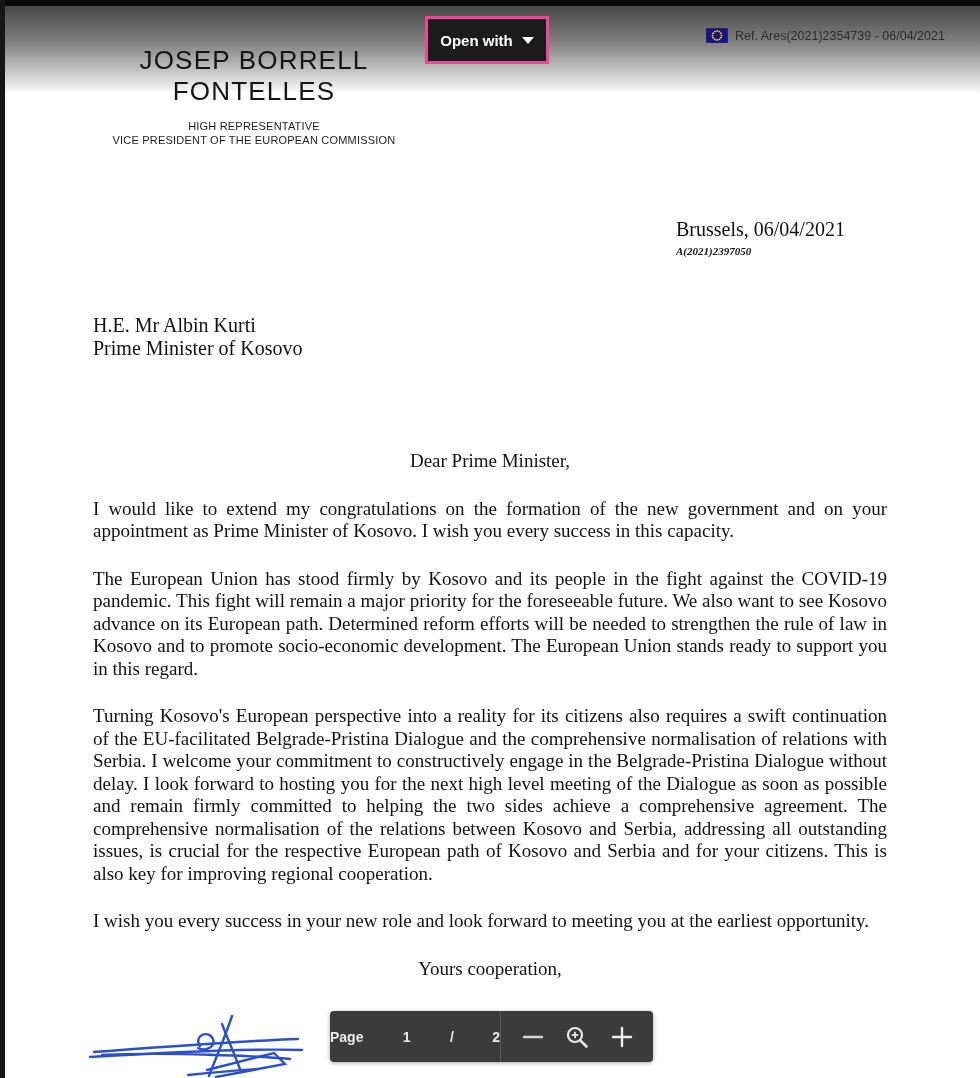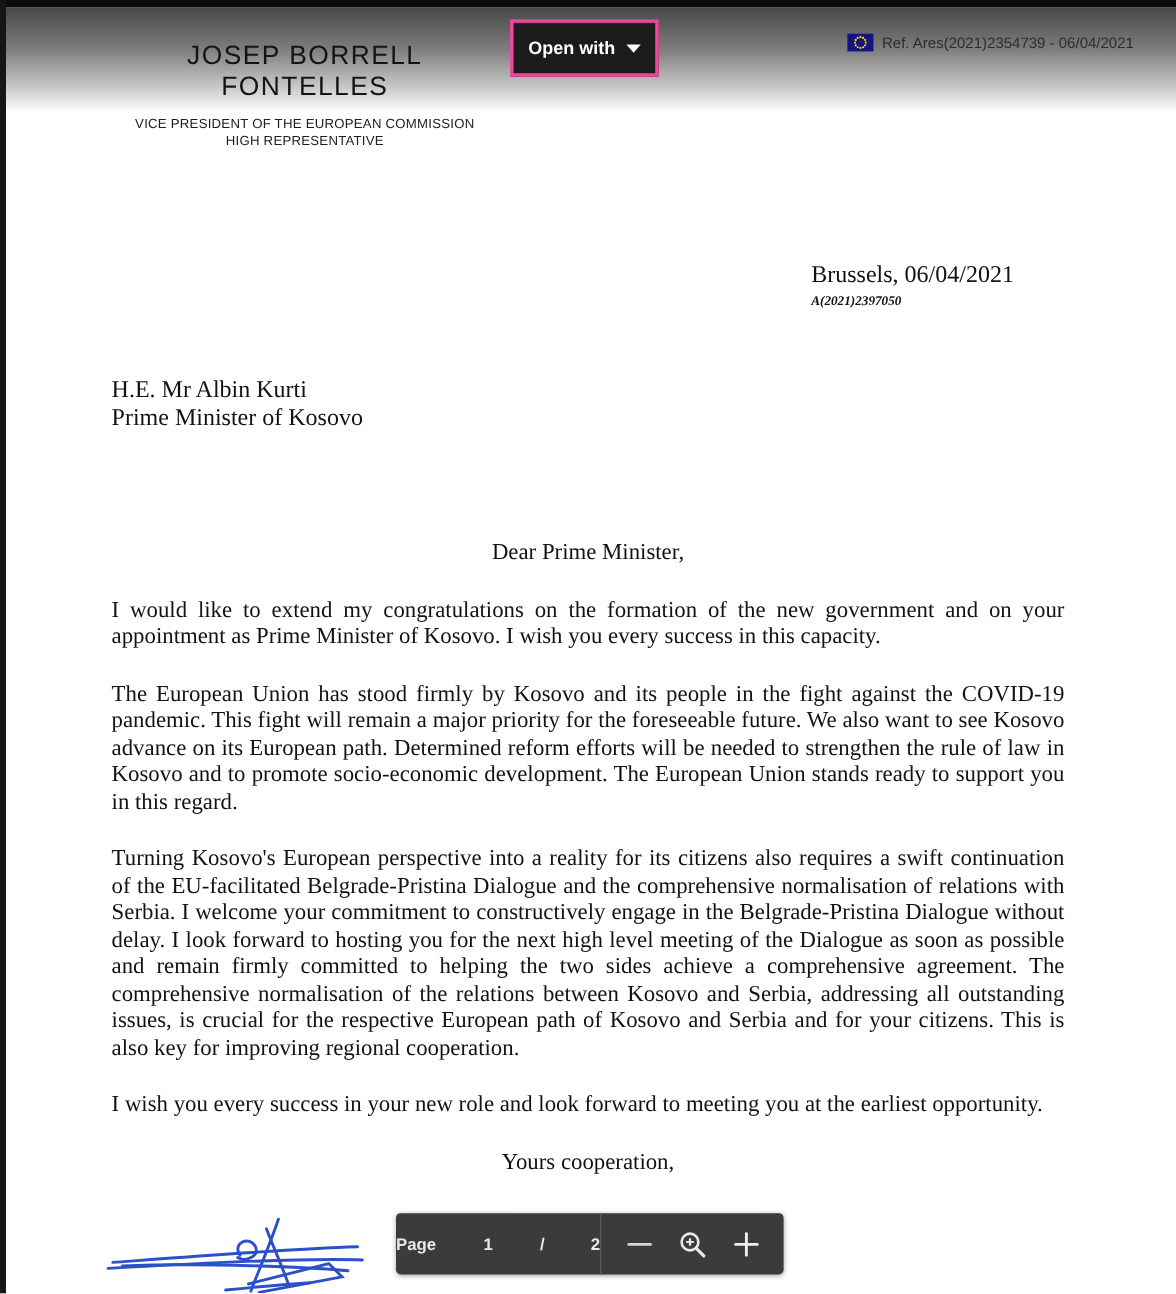--- a/index.html
+++ b/index.html
@@ -16,21 +16,21 @@
   .top-edge { position: absolute; top: 0; left: 0; width: 100%; height: 6px; background: #0a0a0a; z-index: 5; }
   .left-edge { position: absolute; top: 0; left: 0; width: 5px; height: 100%; background: #161616; z-index: 6; }
   .header-gradient {
     position: absolute; top: 6px; left: 0; width: 100%; height: 88px;
     background: linear-gradient(180deg, #484848 0%, #7e7e7e 40%, #c9c9c9 76%, #ffffff 100%);
     z-index: 1;
   }
 
   
   .letterhead { position: absolute; top: 29px; left: 93px; width: 322px; text-align: center; color: #141414; z-index: 3; }
-  .letterhead-name { font-size: 22px; letter-spacing: 1.2px; font-weight: 500; margin: 4px 0 13px 0; }
+  .letterhead-name { font-size: 26px; letter-spacing: 1.2px; font-weight: 500; margin: 16px 0 13px 0; }
   .letterhead-sub { font-size: 11px; line-height: 13.5px; color: #1d1d1d; letter-spacing: 0.2px; }
 
   
   .open-with-btn {
     position: absolute; top: 16px; left: 425px; width: 118px; height: 42px;
     background: #1b1b1b; border: 3px solid #ec4899; border-radius: 0;
     color: #fff; display: flex; align-items: center; justify-content: center; gap: 9px;
     font-size: 15px; font-weight: bold; cursor: pointer; z-index: 4;
     box-shadow: inset 0 1px 0 rgba(255,255,255,0.08);
   }
@@ -72,22 +72,22 @@
 <body>
 
 <div class="stage">
 
   <div class="header-gradient"></div>
   <div class="top-edge"></div>
   <div class="left-edge"></div>
 
   <div class="letterhead">
     <div class="letterhead-name">JOSEP BORRELL FONTELLES</div>
+    <div class="letterhead-sub">HIGH REPRESENTATIVE</div>
     <div class="letterhead-sub">VICE PRESIDENT OF THE EUROPEAN COMMISSION</div>
-    <div class="letterhead-sub">HIGH REPRESENTATIVE</div>
   </div>
 
   <div class="open-with-btn">
     <span>Open with</span>
     <span class="caret-down"></span>
   </div>
 
   <div class="ref-badge">
     <svg class="eu-flag" viewBox="0 0 22 15">
       <rect x="0" y="0" width="22" height="15" fill="#15157d" stroke="#3a3a9a" stroke-width="0.6"></rect>

